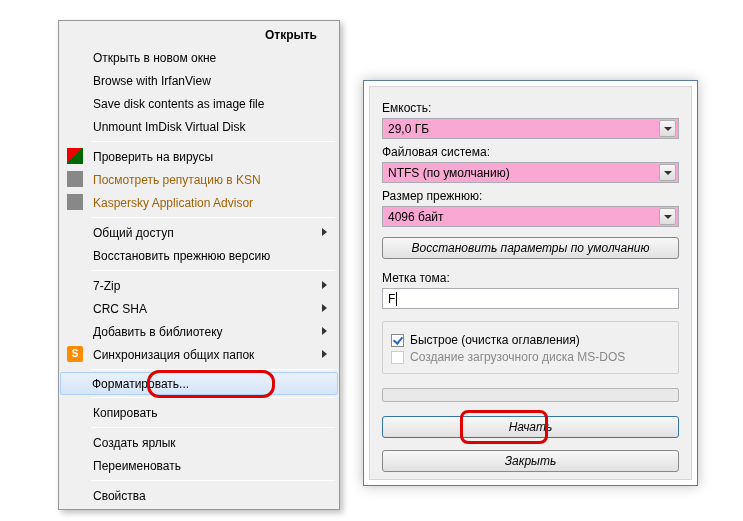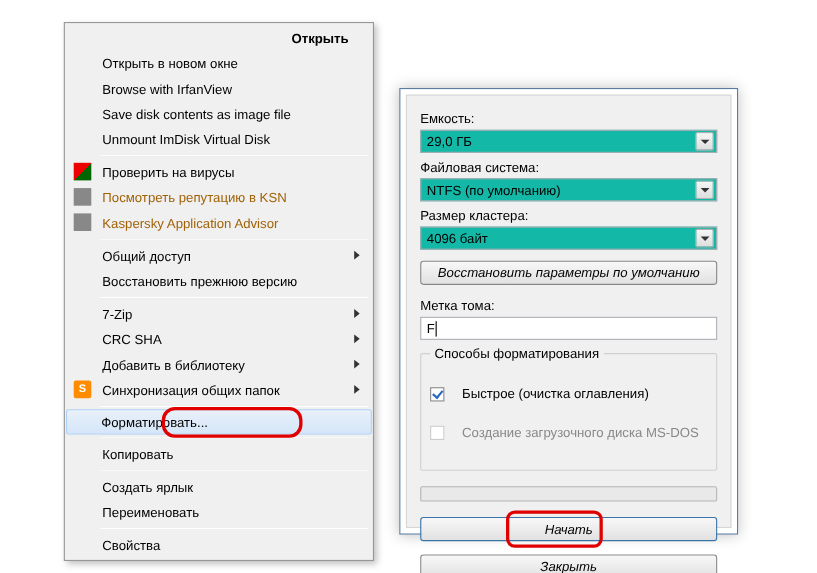--- a/index.html
+++ b/index.html
@@ -21,46 +21,46 @@
 .cm-sep { height: 1px; margin: 3px 2px 3px 30px; background: #d7d7d7; border-bottom: 1px solid #fff; }
 .cm-arrow { position: absolute; right: 10px; top: 7px; width: 0; height: 0; border-top: 4px solid transparent; border-bottom: 4px solid transparent; border-left: 5px solid #333; }
 .cm-icon { position: absolute; left: 6px; top: 3px; width: 16px; height: 16px; }
 .ic-kasp { background: linear-gradient(135deg,#e00 50%,#060 50%); }
 .ic-kasp2 { background: #888; }
 .ic-s { background: #ff8c00; color: #fff; font-size: 10px; font-weight: bold; text-align: center; line-height: 15px; border-radius: 2px; }
 .cm-item.highlighted { position: relative; }
 .hl-ring { position: absolute; left: 86px; top: -3px; width: 128px; height: 28px; border: 3px solid #e00000; border-radius: 12px; pointer-events: none; }
 
 .dialog {
-  position: absolute; left: 363px; top: 80px; width: 308px; height: 406px;
+  position: absolute; left: 363px; top: 80px; width: 335px; height: 406px;
   border: 1px solid #5a7ca0; background: #fff;
   box-shadow: 0 0 12px rgba(0,0,0,0.25);
 }
 .dlg-frame { position: absolute; inset: 5px 5px 5px 5px; border: 1px solid #d6d6d6; background: #f0f0f0; padding: 0; }
 .dlg-inner { padding: 8px 12px; }
 .fld-label { margin-top: 6px; margin-bottom: 3px; color: #000; }
 .dropdown {
-  width: 100%; height: 21px; border: 1px solid #abadb3; background: #14b8a6;
+  width: 100%; height: 21px; border: 1px solid #abadb3; background: #f9a8d4;
   display: flex; align-items: center; justify-content: space-between;
   padding: 0 2px 0 5px;
 }
 .dd-btn { width: 17px; height: 17px; background: linear-gradient(#f6f6f6,#dedede); border: 1px solid #b0b0b0; border-radius: 2px; display: flex; align-items: center; justify-content: center; }
 .dd-arrow { width: 0; height: 0; border-left: 4px solid transparent; border-right: 4px solid transparent; border-top: 4px solid #333; }
 .btn {
   display: inline-flex; align-items: center; justify-content: center;
   height: 22px; padding: 0 14px; border: 1px solid #888; border-radius: 3px;
   background: linear-gradient(#f8f8f8,#e1e1e1);
   font-style: italic;
 }
 .btn.wide { width: 100%; margin-top: 10px; }
 .textfield { width: 100%; height: 21px; border: 1px solid #abadb3; background: #fff; padding: 0 5px; display: flex; align-items: center; }
 .textfield .cursor { border-right: 1px solid #000; height: 14px; margin-left: 1px; }
 .groupbox { border: 1px solid #d0d0d0; border-radius: 2px; margin-top: 12px; padding: 8px 8px 6px; position: relative; }
 .groupbox-title { position: absolute; top: -8px; left: 8px; background: #f0f0f0; padding: 0 4px; }
-.chk-row { display: flex; align-items: center; margin: 21px 0; gap: 16px; }
+.chk-row { display: flex; align-items: center; margin: 3px 0; gap: 6px; }
 .chk { width: 13px; height: 13px; border: 1px solid #888; background: #fff; display: flex; align-items: center; justify-content: center; }
 .chk.checked::after { content: ""; width: 4px; height: 7px; border: solid #2a6bbf; border-width: 0 2px 2px 0; transform: rotate(40deg); margin-bottom: 2px; }
 .progress { width: 100%; height: 14px; border: 1px solid #b5b5b5; background: #e9e9e9; margin-top: 14px; border-radius: 2px; }
 .btnrow { display: flex; justify-content: center; gap: 12px; margin-top: 14px; position: relative; flex-direction: column; }
 .btn.primary { border-color: #3874a8; }
 .hl-ring2 { position: absolute; left: 78px; top: -6px; width: 88px; height: 34px; border: 3px solid #e00000; border-radius: 8px; pointer-events: none; }
 .disabled-text { color: #888; }
 </style>
 </head>
 <body>
@@ -154,40 +154,39 @@
       </div>
 
       <div class="fld-label">Файловая система:</div>
       <div class="dropdown">
         <span>NTFS (по умолчанию)</span>
         <span class="dd-btn">
             <span class="dd-arrow"></span>
           </span>
       </div>
 
-      <div class="fld-label">Размер кластера:</div>
+      <div class="fld-label">Размер прежнюю:</div>
       <div class="dropdown">
         <span>4096 байт</span>
         <span class="dd-btn">
             <span class="dd-arrow"></span>
           </span>
       </div>
 
       <div class="btn wide">
           <span>Восстановить параметры по умолчанию</span>
         </div>
 
       <div class="fld-label" style="margin-top:12px">Метка тома:</div>
       <div class="textfield">
         <span>F</span>
           <span class="cursor"></span>
       </div>
 
       <div class="groupbox">
-        <div class="groupbox-title">Способы форматирования</div>
         <div class="chk-row">
           <span class="chk checked"></span>
           <span>Быстрое (очистка оглавления)</span>
         </div>
         <div class="chk-row">
           <span class="chk" style="border-color:#ccc"></span>
           <span class="disabled-text">Создание загрузочного диска MS-DOS</span>
         </div>
       </div>
 

